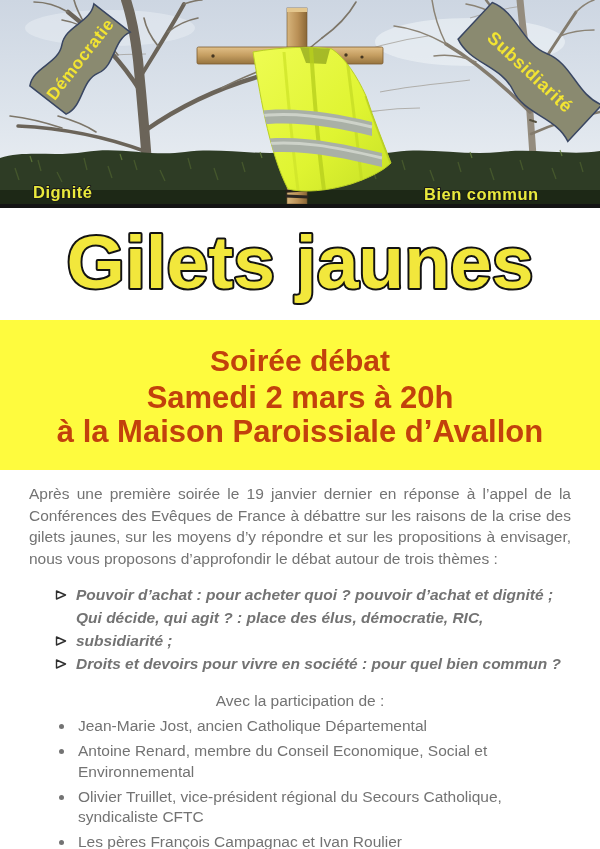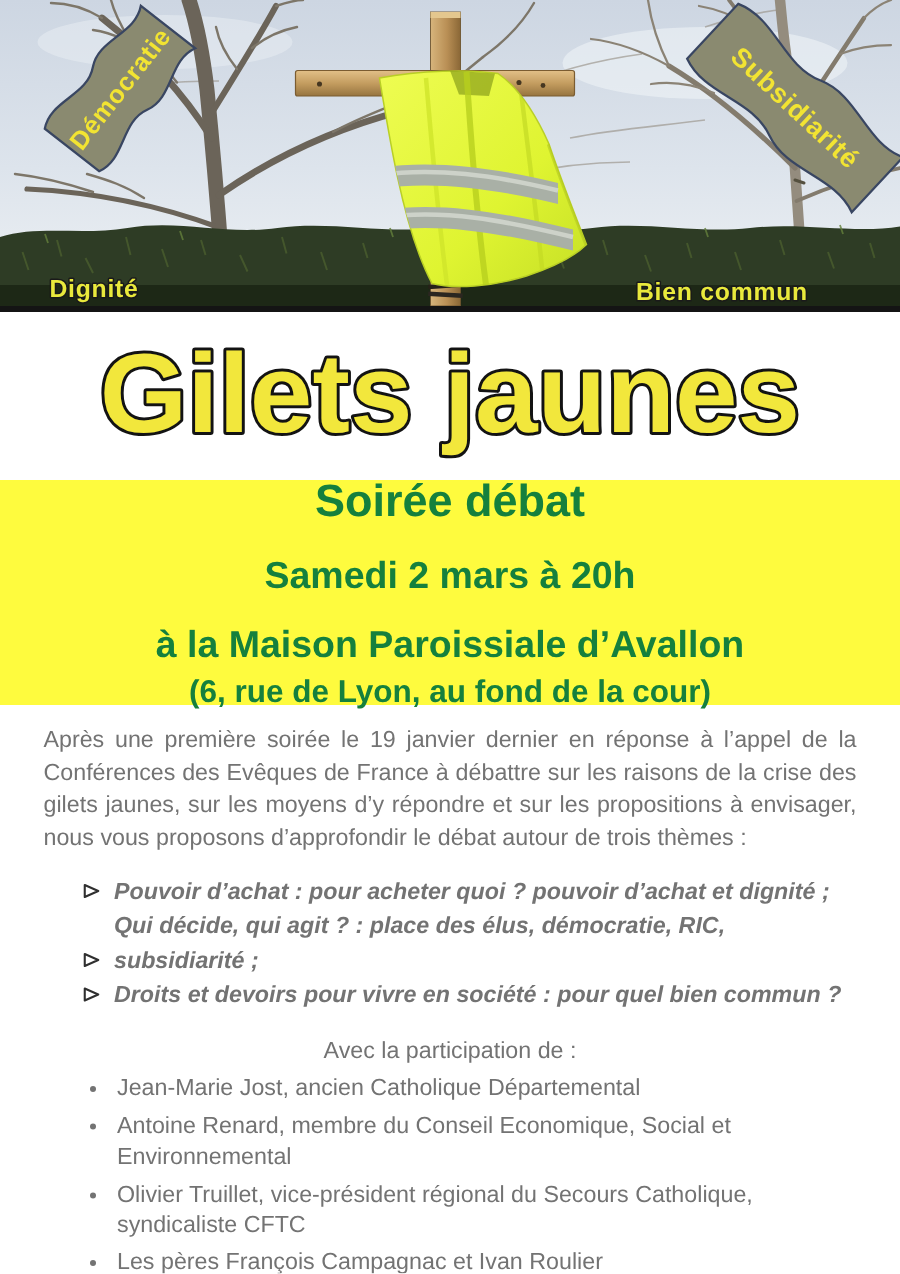--- a/index.html
+++ b/index.html
@@ -5,23 +5,23 @@
   html,body{margin:0;padding:0;background:#ffffff;}
   .page{width:600px;height:849px;background:#fff;overflow:hidden;position:relative;
         font-family:"Liberation Sans",sans-serif;}
   .photo{width:600px;height:204px;border-bottom:4px solid #141414;}
   .photo svg{display:block;}
   .photo text{font-family:"Liberation Sans",sans-serif;}
   .title-band{height:112px;background:#fff;display:flex;align-items:center;justify-content:center;}
   .title-band svg{display:block;}
   .big-title{font-family:"Liberation Sans",sans-serif;font-weight:bold;}
   .banner{height:150px;background:#FEFB3E;display:flex;flex-direction:column;align-items:center;
-          justify-content:center;text-align:center;color:#15803d;font-weight:bold;}
+          justify-content:center;text-align:center;color:#c2410c;font-weight:bold;}
   .banner .b1{font-size:30px;line-height:40px;}
-  .banner .b2{font-size:25px;line-height:34px;margin-top:12px;}
+  .banner .b2{font-size:31px;line-height:34px;}
   .banner .b3{font-size:21px;line-height:29px;}
   .content{padding:13px 29px 0 29px;color:#737373;}
   .intro{margin:0;font-size:15.5px;line-height:21.6px;text-align:justify;}
   .themes{list-style:none;margin:14px 0 0 0;padding:0 0 0 26px;}
   .themes li{display:flex;align-items:flex-end;gap:9px;font-weight:bold;font-style:italic;
              font-size:15.5px;line-height:23px;}
   .arrow{flex:0 0 auto;}
   .arrow svg{display:inline-block;transform:translateY(1px);}
   .participation{margin:17px 0 0 0;font-size:15.5px;text-align:center;}
   .people{margin:6px 0 0 0;padding:0 0 0 46px;list-style:disc;}
@@ -194,21 +194,20 @@
   <div class="title-band">
     <svg width="600" height="94" viewBox="0 0 600 94">
       <text class="big-title" x="300" y="71" text-anchor="middle" font-size="75" fill="#F2E73C" stroke="#131313" stroke-width="4" paint-order="stroke" stroke-linejoin="round">Gilets jaunes</text>
     </svg>
   </div>
 
   <div class="banner">
     <div class="b1">Soirée débat</div>
     <div class="b2">Samedi 2 mars à 20h</div>
     <div class="b2">à la Maison Paroissiale d’Avallon</div>
-    <div class="b3">(6, rue de Lyon, au fond de la cour)</div>
   </div>
 
   <div class="content">
     <p class="intro">Après une première soirée le 19 janvier dernier en réponse à l’appel de la Conférences des Evêques de France à débattre sur les raisons de la crise des gilets jaunes, sur les moyens d’y répondre et sur les propositions à envisager, nous vous proposons d’approfondir le débat autour de trois thèmes :</p>
 
     <ul class="themes">
       <li>
         <span class="arrow"><svg width="12" height="12" viewBox="0 0 12 12">
               <path d="M1.5,2 L10.5,6 L1.5,10 Z" fill="none" stroke="#2f2f2f" stroke-width="1.4" stroke-linejoin="round"></path>
             </svg></span>

